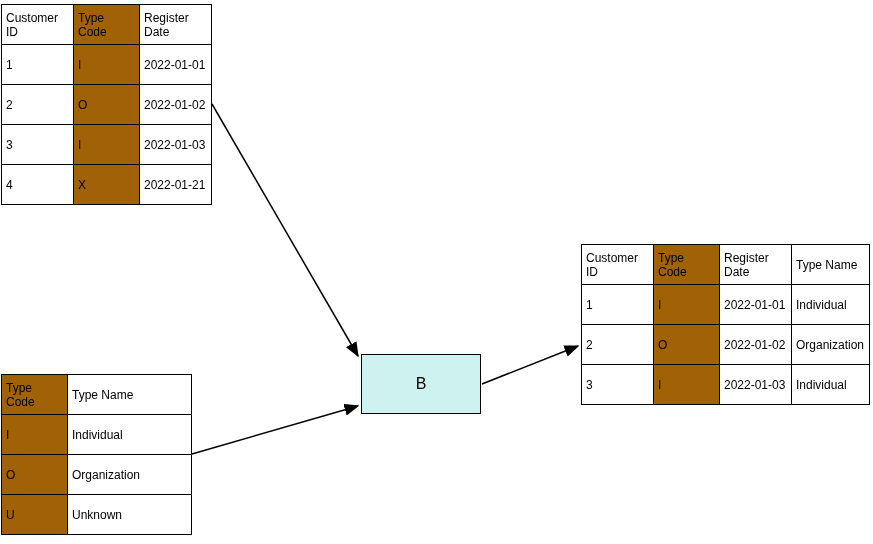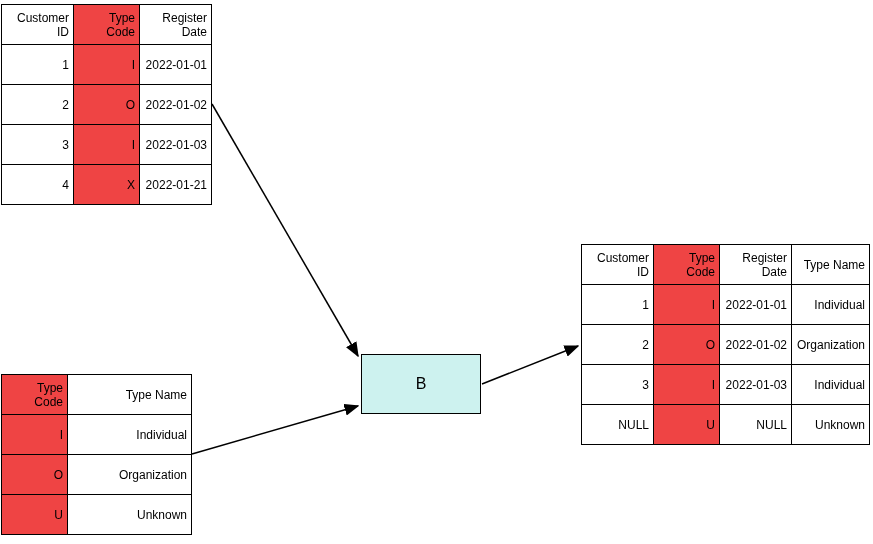--- a/index.html
+++ b/index.html
@@ -12,27 +12,27 @@
     position: relative;
     overflow: hidden;
   }
   table {
     border-collapse: collapse;
     background: #fff;
     position: absolute;
   }
   th, td {
     border: 1px solid #000;
-    text-align: right;
+    text-align: left;
     vertical-align: middle;
     font-weight: normal;
     padding: 4px 4px;
     height: 40px;
   }
-  .hl { background: #ef4444; }
+  .hl { background: #a16207; }
   .box-b {
     position: absolute;
     background: #cdf2ef;
     border: 1px solid #000;
     display: flex;
     align-items: center;
     justify-content: center;
     font-size: 16px;
   }
   .arrow-svg {
@@ -129,26 +129,20 @@
     <td class="hl">O</td>
     <td>2022-01-02</td>
     <td>Organization</td>
   </tr>
   <tr>
     <td>3</td>
     <td class="hl">I</td>
     <td>2022-01-03</td>
     <td>Individual</td>
   </tr>
-  <tr>
-    <td>NULL</td>
-    <td class="hl">U</td>
-    <td>NULL</td>
-    <td>Unknown</td>
-  </tr>
 </tbody>
   </table>
 
 <svg class="arrow-svg" style="left:0; top:0;" width="873" height="544">
   <defs>
     <marker id="arrowhead" markerWidth="10" markerHeight="8" refX="9" refY="4" orient="auto">
       <polygon points="0 0, 10 4, 0 8" fill="#000"></polygon>
     </marker>
   </defs>
 

